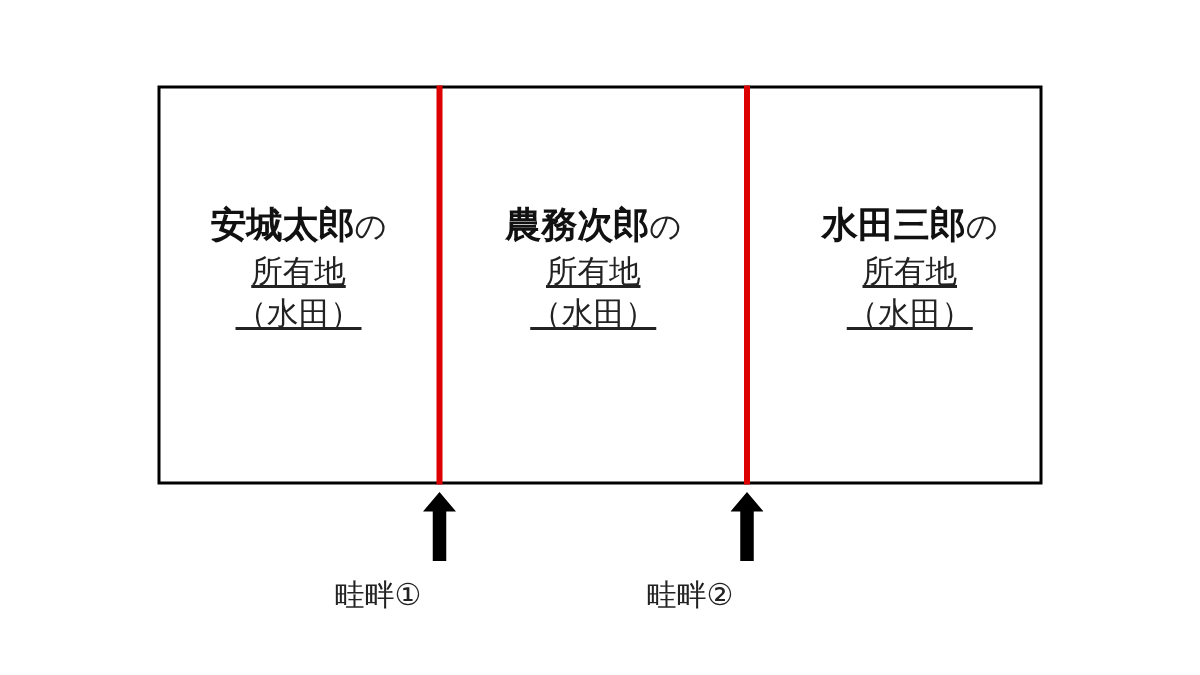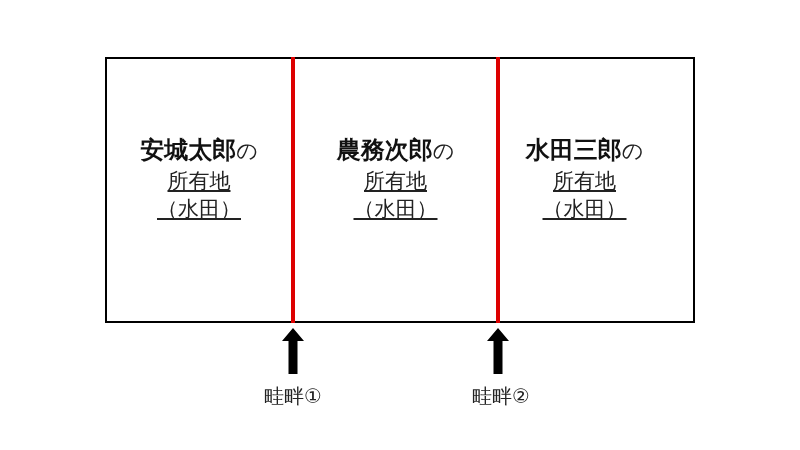--- a/index.html
+++ b/index.html
@@ -50,21 +50,21 @@
     height: 266px;
     display: flex;
     flex-direction: column;
     align-items: center;
     justify-content: flex-start;
     box-sizing: border-box;
     z-index: 2;
   }
   #parcel-1 { left: 107px;  width: 184px; padding-top: 80px; }
   #parcel-2 { left: 295px;  width: 201px; padding-top: 80px; }
-  #parcel-3 { left: 488px;  width: 193px; padding-top: 80px; }
+  #parcel-3 { left: 510px;  width: 193px; padding-top: 80px; }
 
   .parcel-owner-line {
     white-space: nowrap;
     line-height: 1.12;
     margin: 0;
   }
   .owner-name {
     font-weight: bold;
     font-size: 24px;
     color: #111111;
@@ -96,21 +96,21 @@
   #ridge-arrow-1 { left: 282px; top: 328px; }
   #ridge-arrow-2 { left: 487px; top: 328px; }
   .ridge-arrow svg { display: block; }
 
   
   .ridge-caption {
     position: absolute;
     font-size: 20px;
     color: #222222;
     white-space: nowrap;
-    text-align: center;
+    text-align: left;
     width: 140px;
     z-index: 4;
   }
   #ridge-caption-1 { left: 223px; top: 383px; }
   #ridge-caption-2 { left: 431px; top: 383px; }
 </style>
 </head>
 <body>
 
 <div id="canvas">

